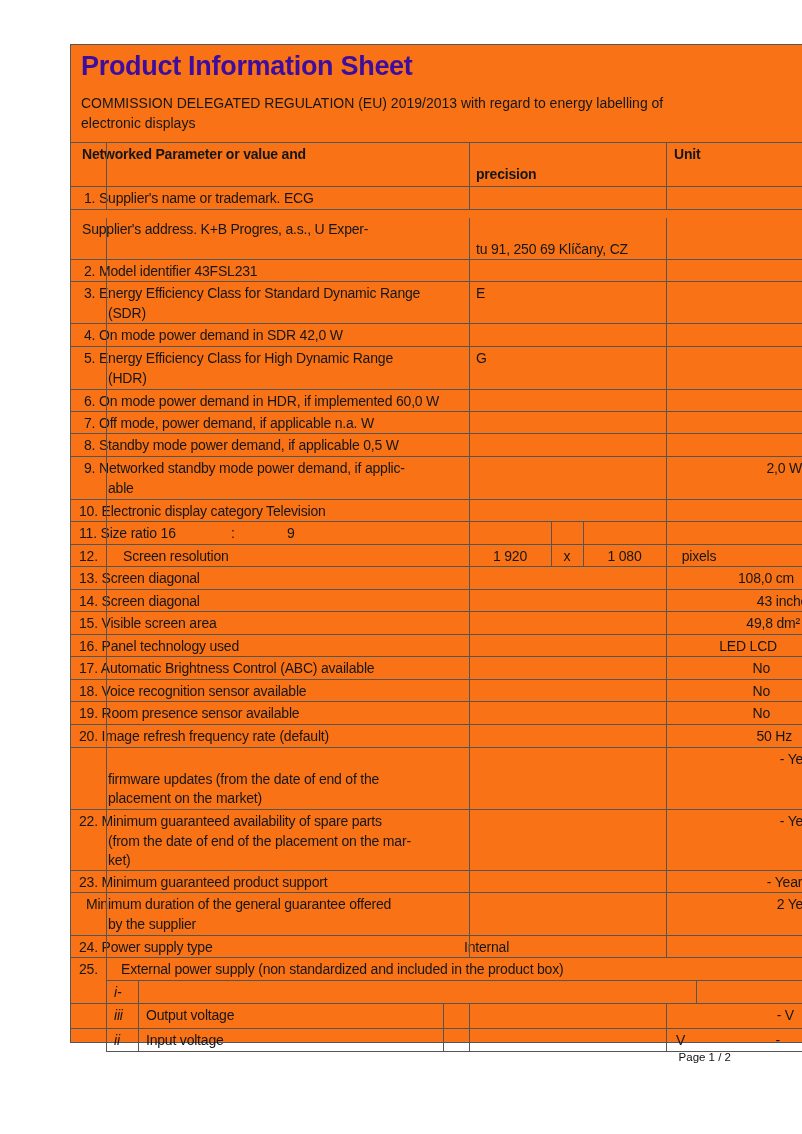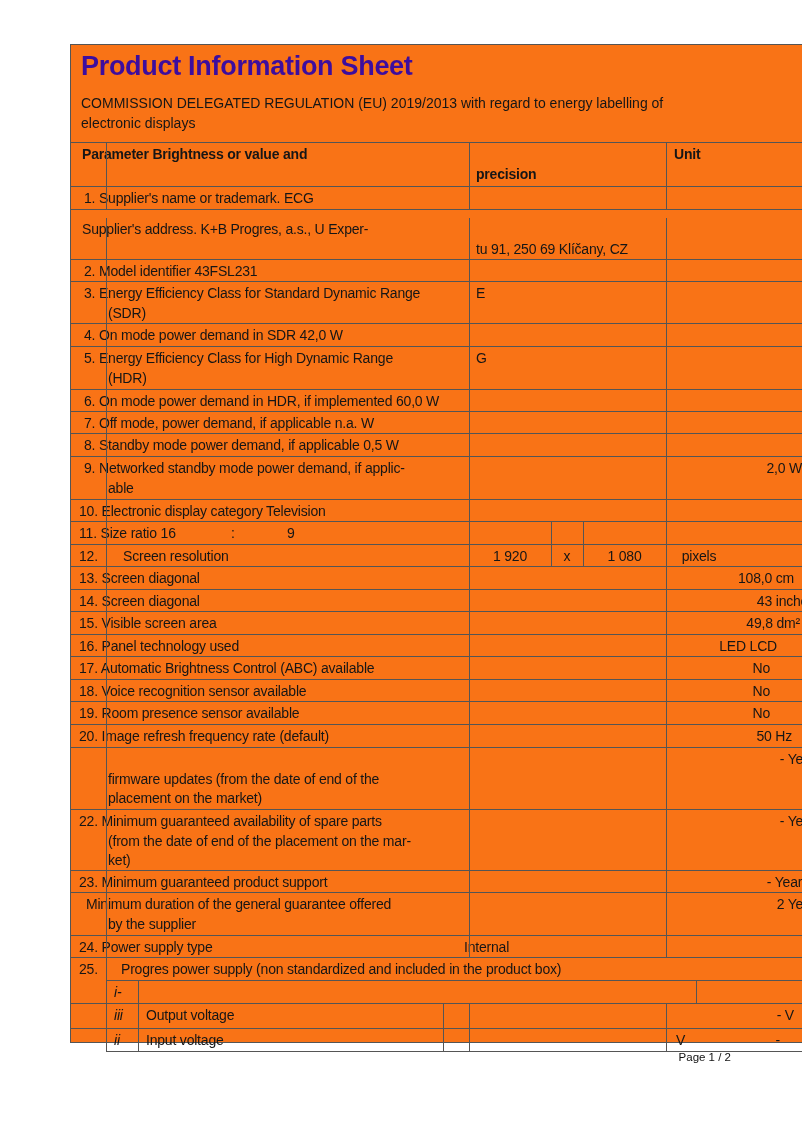--- a/index.html
+++ b/index.html
@@ -25,21 +25,21 @@
 <body>
 
 <div class="page-box">
   <div class="title-area">
     <div class="doc-title" style="color: rgb(61, 13, 158);">Product Information Sheet</div>
     <div class="reg1">COMMISSION DELEGATED REGULATION (EU) 2019/2013 with regard to energy labelling of</div>
     <div class="reg2">electronic displays</div>
   </div>
   <div class="tbl">
       <div class="row" style="height: 44px;">
-        <span class="sg b" style="left: 11px; top: 3px;">Parameter Brightness or value and</span>
+        <span class="sg b" style="left: 11px; top: 3px;">Networked Parameter or value and</span>
         <span class="sg b" style="left: 603px; top: 3px;">Unit</span>
         <span class="sg b" style="left: 405px; top: 22.5px;">precision</span>
         <span class="dv" style="left: 35px;"></span>
         <span class="dv" style="left: 398px;"></span>
         <span class="dv" style="left: 595px;"></span>
       </div>
       <div class="row" style="height: 23px;">
         <span class="sg" style="left: 13px; top: 3px;">1. Supplier's name or trademark. ECG</span>
         <span class="dv" style="left: 35px;"></span>
         <span class="dv" style="left: 398px;"></span>
@@ -225,21 +225,21 @@
       </div>
       <div class="row" style="height: 22px;">
         <span class="sg" style="left: 8px; top: 3px;">24. Power supply type</span>
         <span class="sg" style="top: 3px; left: 393px;">Internal</span>
         <span class="dv" style="left: 35px;"></span>
         <span class="dv" style="left: 398px;"></span>
         <span class="dv" style="left: 595px;"></span>
       </div>
       <div class="row pb" style="height: 23px;">
         <span class="sg" style="left: 8px; top: 3px;">25.</span>
-        <span class="sg" style="left: 50px; top: 3px;">Progres power supply (non standardized and included in the product box)</span>
+        <span class="sg" style="left: 50px; top: 3px;">External power supply (non standardized and included in the product box)</span>
         <span class="dv" style="left: 35px;"></span>
       </div>
       <div class="row" style="height: 23px;">
         <span class="sg i" style="left: 43px; top: 3px;">i-</span>
         <span class="dv" style="left: 35px;"></span>
         <span class="dv" style="left: 67px;"></span>
         <span class="dv" style="left: 625px;"></span>
       </div>
       <div class="row" style="height: 25px;">
         <span class="sg i" style="left: 43px; top: 3px;">iii</span>

